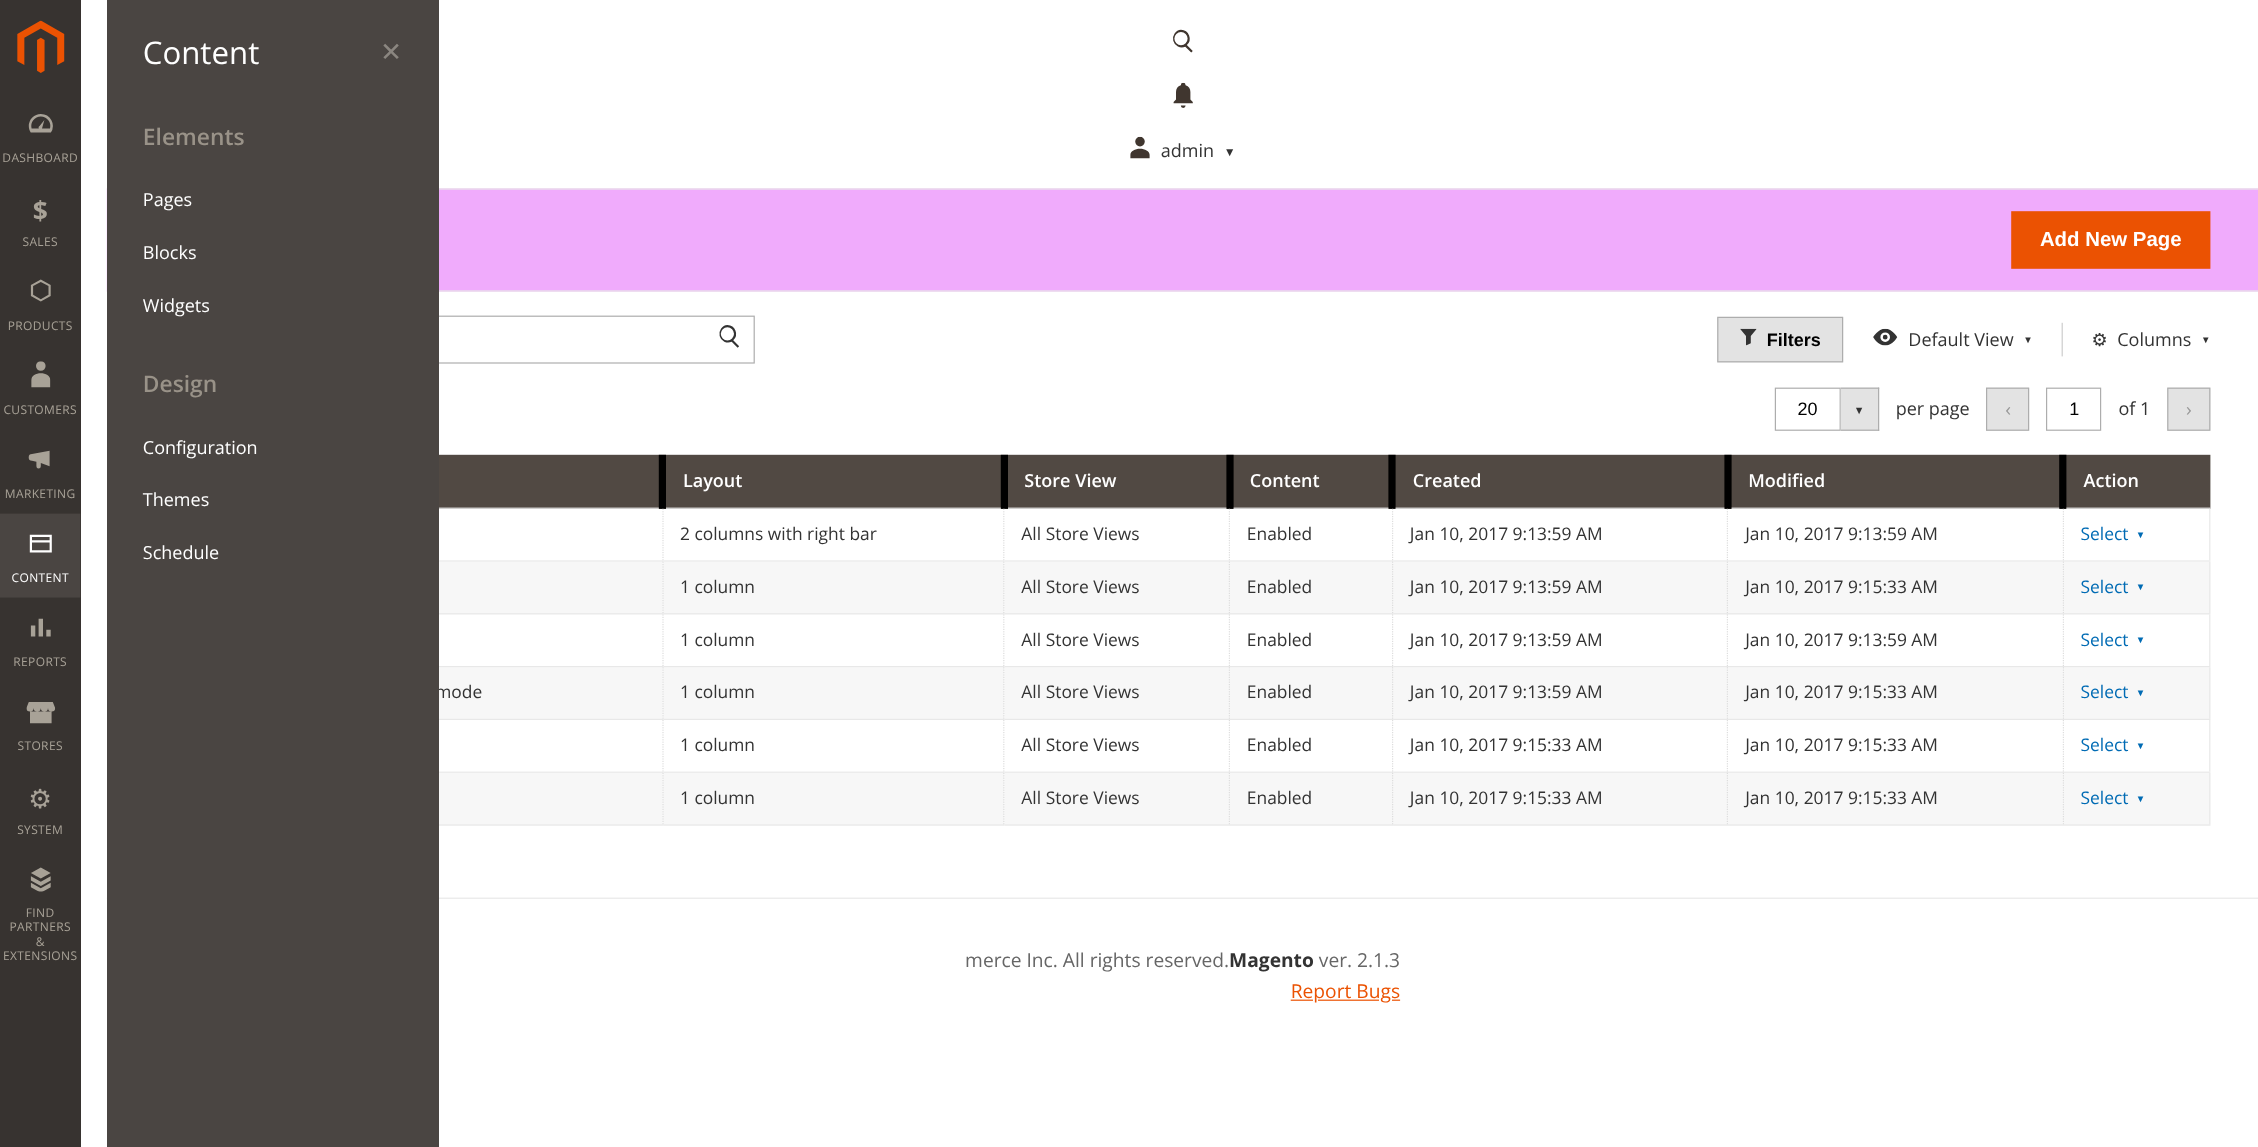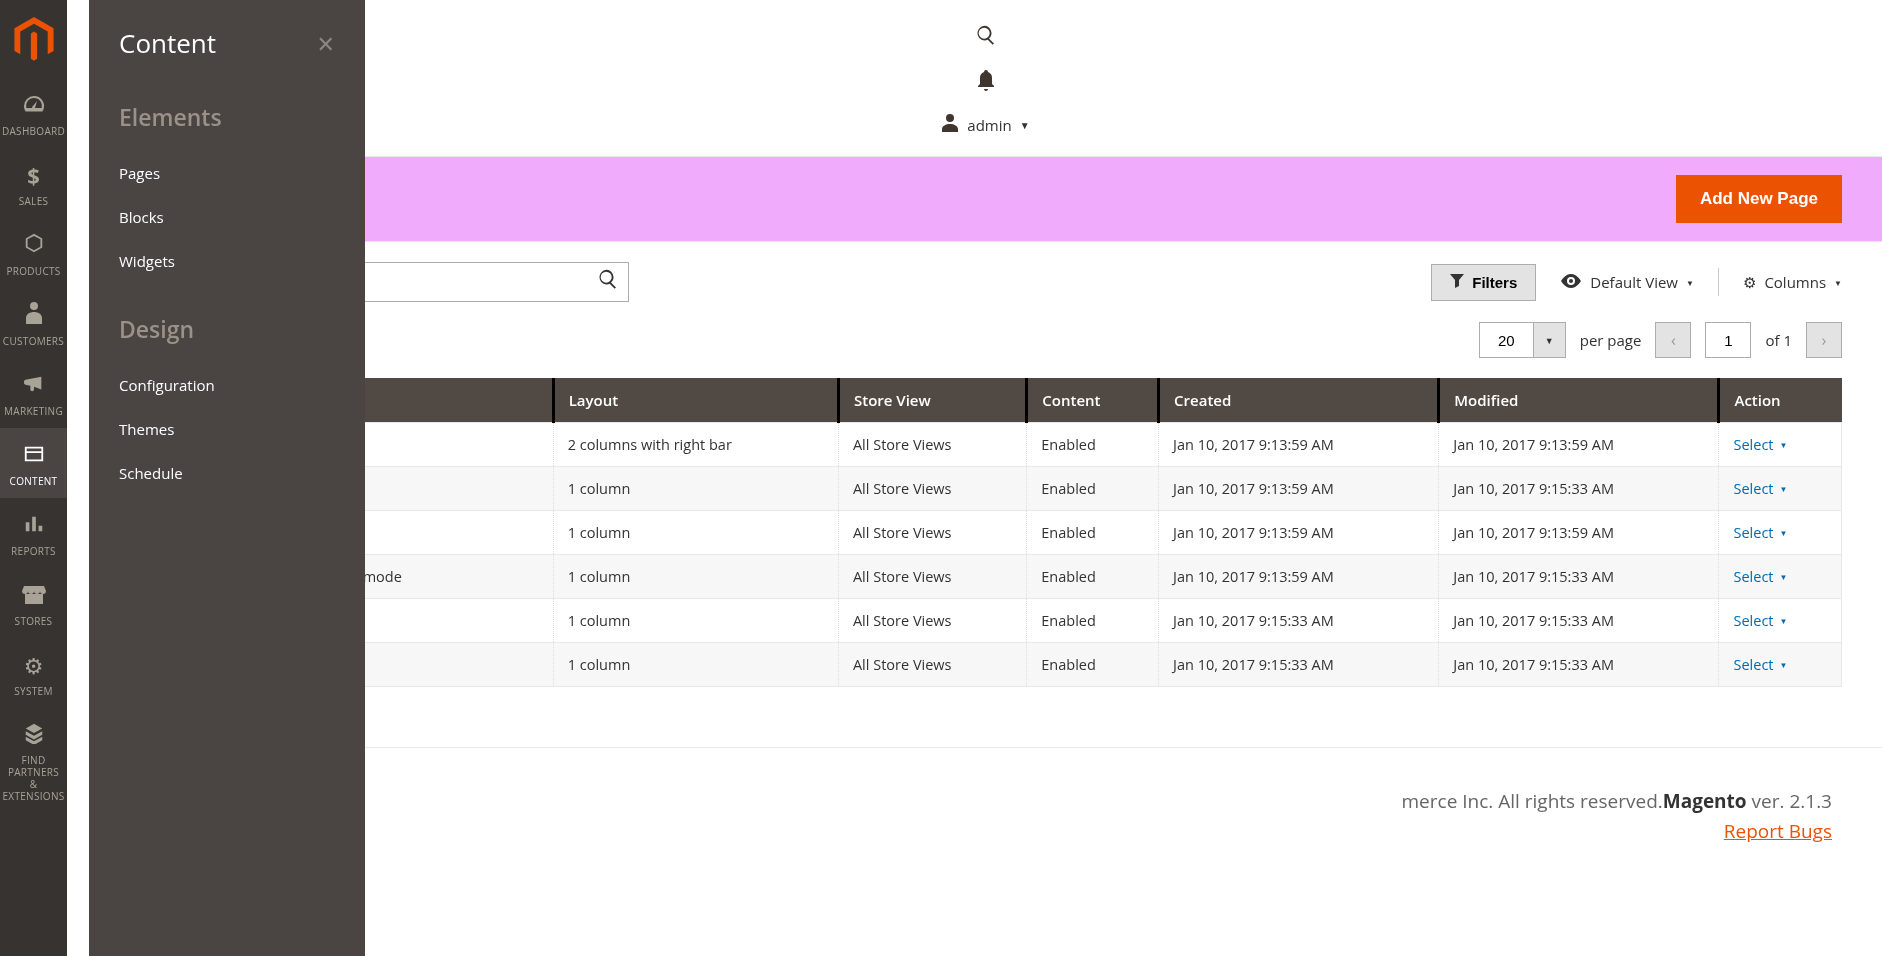--- a/index.html
+++ b/index.html
@@ -15,21 +15,21 @@
 .nav-item .label { font-size: 10px; color: #a8a297; letter-spacing: 0.3px; }
 .nav-item.active .icon, .nav-item.active .label { color: #fff; }
 .nav-item .label.multi { line-height: 1.2; }
 
 
 .submenu { position: fixed; top: 0; left: 89px; width: 276px; height: 100vh; background: #4a4542; z-index: 100; padding: 0; }
 .submenu-header { display: flex; align-items: center; justify-content: space-between; padding: 25px 30px 20px 30px; }
 .submenu-title { color: #fff; font-size: 26px; font-weight: 400; }
 .submenu-close { color: #8b8680; font-size: 22px; cursor: pointer; font-weight: 300; }
 .submenu-section { padding: 20px 30px 10px; }
-.submenu-section-title { color: #999288; font-size: 23px; font-weight: 600; margin-bottom: 18px; }
+.submenu-section-title { color: #999288; font-size: 19px; font-weight: 600; margin-bottom: 18px; }
 .submenu-link { display: block; color: #fff; font-size: 15px; padding: 12px 0; cursor: pointer; text-decoration: none; }
 
 
 .main { margin-left: 89px; min-height: 100vh; position: relative; }
 
 
 .header-row { display: flex; justify-content: flex-end; align-items: center; padding: 22px 40px 20px; gap: 16px; flex-direction: column; }
 .header-icon { font-size: 22px; color: #40362f; cursor: pointer; }
 .admin-user { display: flex; align-items: center; gap: 8px; cursor: pointer; font-size: 15px; }
 .admin-user .caret { font-size: 10px; }
@@ -56,32 +56,32 @@
 .page-size input { width: 55px; height: 36px; text-align: center; border: 1px solid #adadad; font-size: 15px; }
 .page-size .dd { width: 32px; height: 36px; background: #e3e3e3; border: 1px solid #adadad; border-left: none; display: flex; align-items: center; justify-content: center; font-size: 9px; cursor: pointer; }
 .per-page-label { font-size: 15px; }
 .pg-nav { width: 36px; height: 36px; background: #e3e3e3; border: 1px solid #adadad; display: flex; align-items: center; justify-content: center; color: #999; cursor: pointer; font-size: 16px; }
 .pg-input { width: 46px; height: 36px; text-align: center; border: 1px solid #adadad; font-size: 15px; }
 .of-label { font-size: 15px; }
 
 
 .grid { padding: 0 40px 30px; }
 table { width: 100%; border-collapse: collapse; }
-thead th { background: #514943; color: #fff; text-align: left; padding: 12px 14px; font-size: 15px; font-weight: 600; border-right: 3px solid #000000; }
+thead th { background: #514943; color: #fff; text-align: left; padding: 12px 14px; font-size: 15px; font-weight: 600; border-right: 6px solid #000000; }
 thead th:last-child { border-right: none; }
 tbody td { padding: 12px 14px; font-size: 14.5px; border-bottom: 1px solid #e8e8e8; border-right: 1px dotted #ddd; }
 tbody td:last-child { border-right: none; }
 tbody tr:nth-child(even) { background: #f7f7f7; }
 tbody tr:first-child td { border-top: 1px solid #e8e8e8; }
 tbody { border-left: 1px solid #e8e8e8; border-right: 1px solid #e8e8e8; }
 .action-link { color: #006bb4; cursor: pointer; display: inline-flex; align-items: center; gap: 6px; }
 .action-link .caret-sm { color: #006bb4; }
 
 
-.footer { display: flex; justify-content: flex-end; padding: 40px 50px 30px; border-top: 1px solid #e8e8e8; margin-top: 30px; font-size: 19px; color: #666; }
+.footer { display: flex; justify-content: center; padding: 40px 32px 30px; border-top: 1px solid #e8e8e8; margin-top: 30px; font-size: 16px; color: #666; }
 .footer-right { text-align: right; }
 .footer-ver strong { color: #333; }
 .report-link { color: #eb5202; text-decoration: underline; cursor: pointer; display: block; margin-top: 4px; }
 .i-dollar::before { content: "$"; font-weight: bold; }
 .i-gear::before { content: "⚙"; }
 </style>
 </head>
 <body>
 
 <nav class="sidebar">

